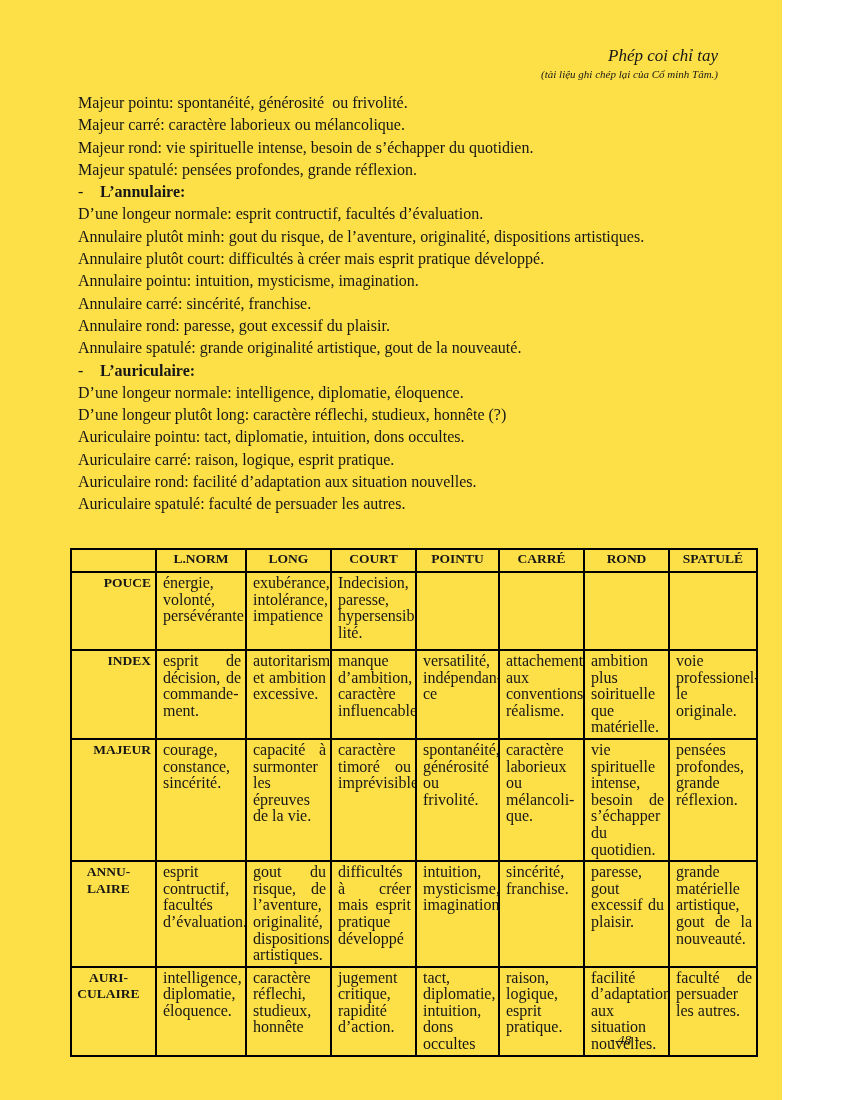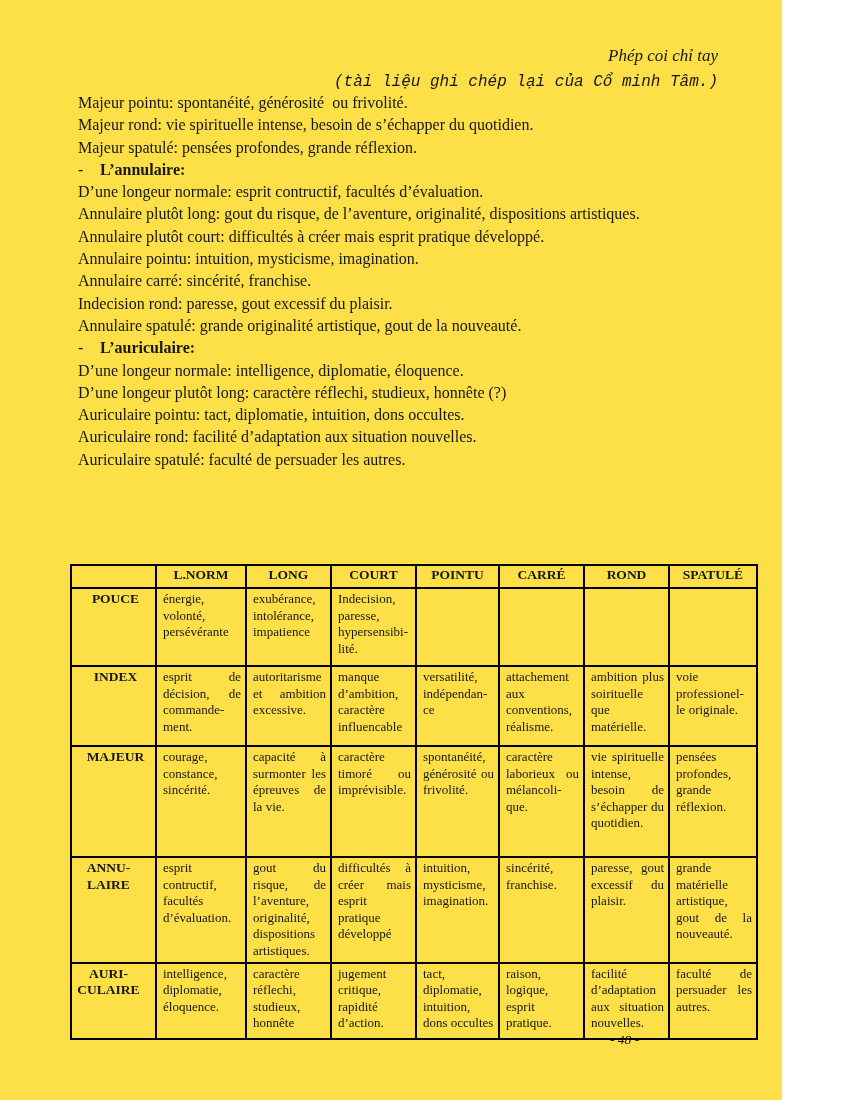--- a/index.html
+++ b/index.html
@@ -22,24 +22,23 @@
     top: 46px;
     right: 64px;
     text-align: right;
     font-style: italic;
   }
   .doc-title {
     font-size: 17px;
     line-height: 20px;
   }
   .doc-subtitle {
-    font-size: 16px;
+    font-size: 11px;
     line-height: 15px;
-    margin-top: 9px;
-    font-family: Liberation Mono, monospace;
+    margin-top: 1px;
   }
   
   .body-text {
     position: absolute;
     left: 78px;
     top: 92px;
     width: 700px;
   }
   .line {
     font-size: 16px;
@@ -55,50 +54,49 @@
   }
   .bullet-label {
     font-weight: bold;
   }
   
   .table-wrap {
     position: absolute;
     left: 70px;
     top: 548px;
     width: 686px;
-    margin-top: 16px;
   }
   table.finger-table {
     border-collapse: collapse;
     width: 686px;
     table-layout: fixed;
   }
   .finger-table th,
   .finger-table td {
     border: 2px solid #000000;
     vertical-align: top;
     overflow: hidden;
   }
   .finger-table th {
     font-size: 13.5px;
     font-weight: bold;
     text-align: center;
     height: 19px;
     padding: 1px 2px;
   }
   .finger-table td {
-    font-size: 13px;
+    font-size: 16px;
     line-height: 16.6px;
     padding: 2px 4px 2px 6px;
     text-align: justify;
   }
   .finger-table td.row-label {
     font-weight: bold;
     font-size: 13.5px;
-    text-align: center;
+    text-align: right;
     padding-left: 8px;
     text-justify: none;
   }
   .finger-table td.row-label.center {
     text-align: center;
     padding-left: 2px;
     padding-right: 12px;
   }
   .finger-table tr.r0 { height: 78px; }
   .finger-table tr.r1 { height: 80px; padding-left: 21px; }
@@ -121,34 +119,36 @@
 
 <div class="page">
 
   <div class="doc-header">
     <div class="doc-title">Phép coi chỉ tay</div>
     <div class="doc-subtitle">(tài liệu ghi chép lại của Cổ minh Tâm.)</div>
   </div>
 
   <div class="body-text" id="body-lines">
       <div class="line">Majeur pointu: spontanéité, générosité  ou frivolité.</div>
+      <div class="line">Majeur carré: caractère laborieux ou mélancolique.</div>
       <div class="line">Majeur rond: vie spirituelle intense, besoin de s’échapper du quotidien.</div>
       <div class="line">Majeur spatulé: pensées profondes, grande réflexion.</div>
       <div class="line bullet"><span class="bullet-dash">-</span><span class="bullet-label">L’annulaire:</span></div>
       <div class="line">D’une longeur normale: esprit contructif, facultés d’évaluation.</div>
-      <div class="line">Annulaire plutôt long: gout du risque, de l’aventure, originalité, dispositions artistiques.</div>
+      <div class="line">Annulaire plutôt minh: gout du risque, de l’aventure, originalité, dispositions artistiques.</div>
       <div class="line">Annulaire plutôt court: difficultés à créer mais esprit pratique développé.</div>
       <div class="line">Annulaire pointu: intuition, mysticisme, imagination.</div>
       <div class="line">Annulaire carré: sincérité, franchise.</div>
-      <div class="line">Indecision rond: paresse, gout excessif du plaisir.</div>
+      <div class="line">Annulaire rond: paresse, gout excessif du plaisir.</div>
       <div class="line">Annulaire spatulé: grande originalité artistique, gout de la nouveauté.</div>
       <div class="line bullet"><span class="bullet-dash">-</span><span class="bullet-label">L’auriculaire:</span></div>
       <div class="line">D’une longeur normale: intelligence, diplomatie, éloquence.</div>
       <div class="line">D’une longeur plutôt long: caractère réflechi, studieux, honnête (?)</div>
       <div class="line">Auriculaire pointu: tact, diplomatie, intuition, dons occultes.</div>
+      <div class="line">Auriculaire carré: raison, logique, esprit pratique.</div>
       <div class="line">Auriculaire rond: facilité d’adaptation aux situation nouvelles.</div>
       <div class="line">Auriculaire spatulé: faculté de persuader les autres.</div>
     </div>
 
   <div class="table-wrap">
     <table class="finger-table">
       <colgroup>
         <col style="width:85px">
         <col style="width:90px">
         <col style="width:85px">

